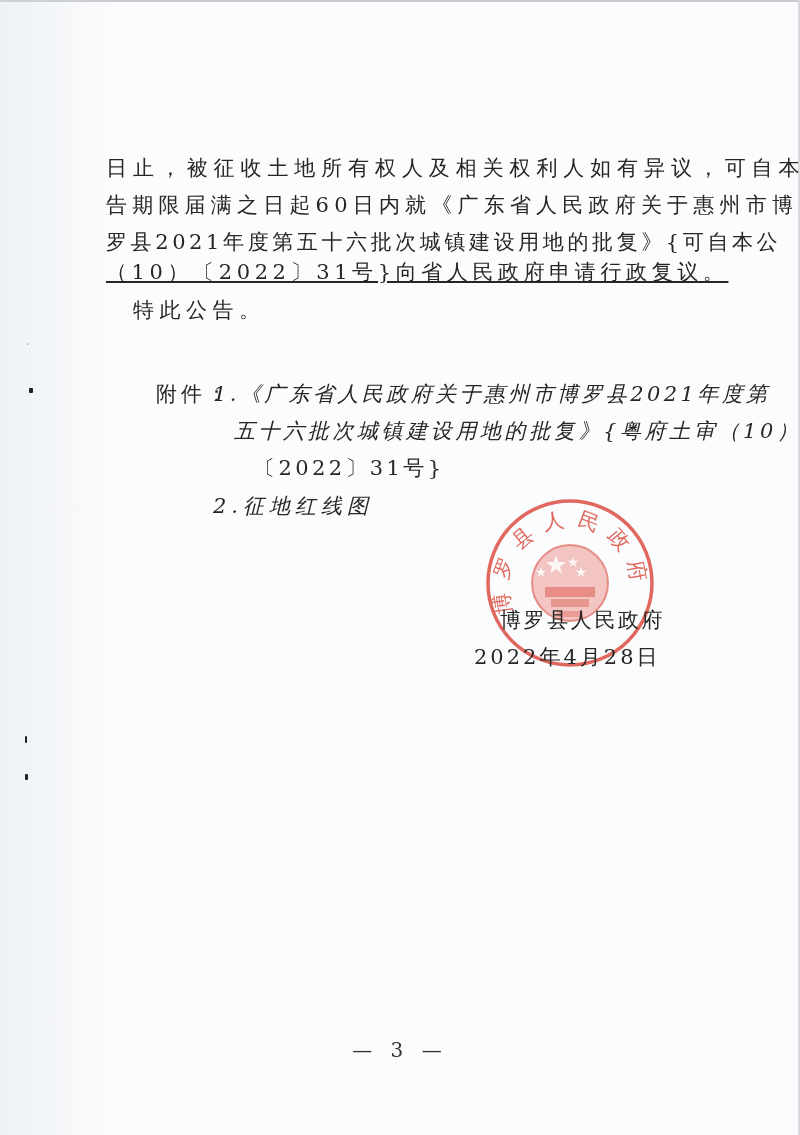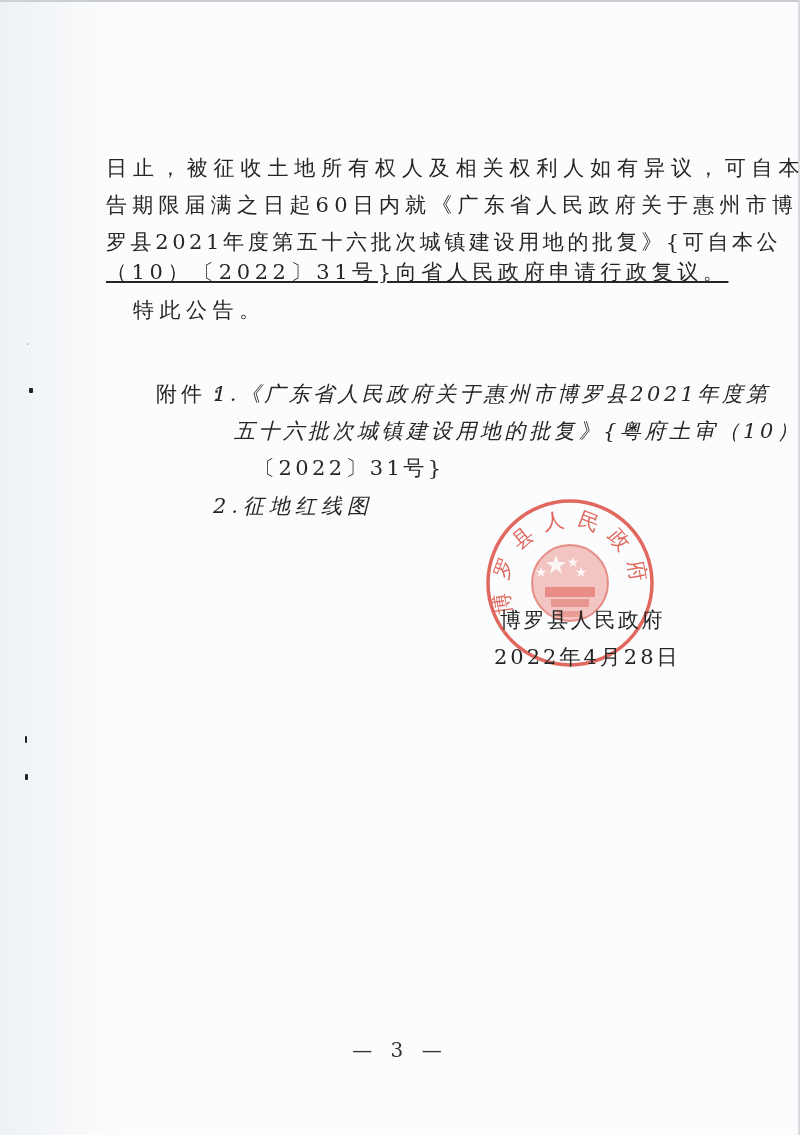--- a/index.html
+++ b/index.html
@@ -28,21 +28,21 @@
 
   .att-label { left: 156px; top: 376px; letter-spacing: 4px; text-align: center; }
   .att1-a { left: 213px; top: 376px; letter-spacing: 3.4px; font-style: italic; }
   .att1-b { left: 234px; top: 413px; letter-spacing: 3.6px; font-style: italic; }
   .att1-c { left: 241px; top: 450px; letter-spacing: 3.4px; margin-left: 13px; }
   .att2 { left: 213px; top: 488px; letter-spacing: 5px; font-style: italic; }
 
   .seal { position: absolute; left: 485px; top: 497px; width: 170px; height: 172px; opacity: 0.85; }
 
   .sign { left: 500px; top: 602px; letter-spacing: 2.6px; font-size: 21px; }
-  .date { left: 494px; top: 639px; letter-spacing: 3px; font-size: 21px; }
+  .date { left: 474px; top: 639px; letter-spacing: 3px; font-size: 21px; }
 
   .page-number { position: absolute; left: 0; width: 800px; top: 1038px; text-align: center;
     font-size: 20px; letter-spacing: 6px; color: #333; }
 
   .scan-mark { position: absolute; background: #222; border-radius: 1px; }
 </style>
 </head>
 <body>
 
 <div class="page-edge-top"></div>

